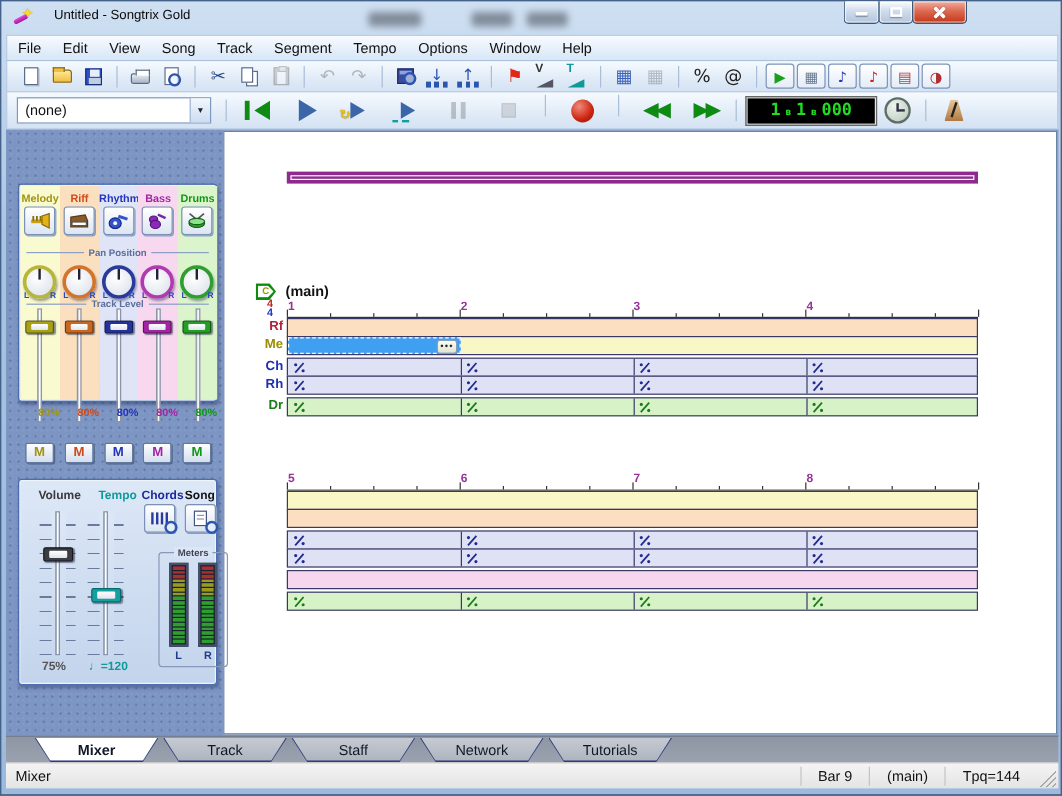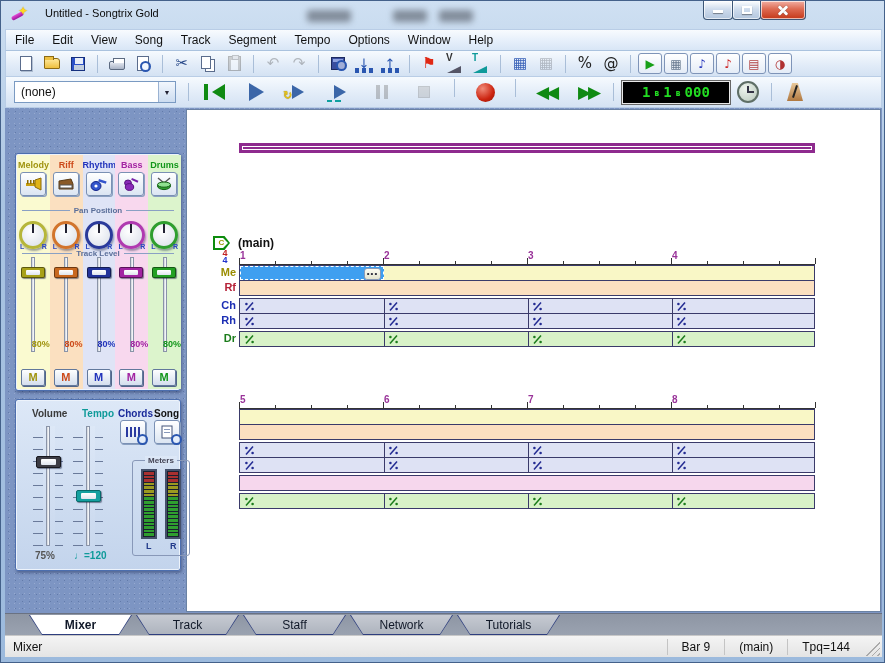--- a/index.html
+++ b/index.html
@@ -88,21 +88,21 @@
   .metro{width:16px;height:18px;background:linear-gradient(#e8c89a,#b07840);clip-path:polygon(32% 0,68% 0,100% 100%,0 100%);position:relative;}
   .metro::before{content:"";position:absolute;left:7px;top:2px;width:2px;height:13px;background:#222;transform:rotate(18deg);}
   
   #client{position:absolute;left:4px;top:107px;width:877px;height:505px;
     background-color:#7d95c3;
     background-image:radial-gradient(rgba(30,50,100,.28) 18%,transparent 19%),radial-gradient(rgba(255,255,255,.20) 16%,transparent 17%);
     background-size:7px 7px,5px 5px;background-position:0 0,2px 3px;}
   #main-white{position:absolute;left:181px;top:1px;width:695px;height:503px;background:#fff;border:1px solid #6a82a4;}
   
   .panel{position:absolute;background:linear-gradient(#dde8f7,#c3d4ec);border:1px solid #4c6eae;border-radius:3px;box-shadow:inset 0 0 0 1px #edf3fb,1px 2px 3px rgba(10,20,60,.35);}
-  #mixer-panel{left:10px;top:45px;width:166px;height:238px;}
+  #mixer-panel{left:10px;top:45px;width:166px;height:182px;}
   .mixcol{position:absolute;top:1px;bottom:1px;width:32.8px;}
   .mixcol .cname{position:absolute;top:5px;left:0;right:0;text-align:center;font-size:9px;font-weight:bold;}
   .instbtn{position:absolute;left:3px;top:17px;width:26px;height:24px;border:1px solid #7a90b4;border-radius:3px;background:linear-gradient(#ffffff,#dbe5f2);box-shadow:1px 1px 0 #8aa0c0;display:flex;align-items:center;justify-content:center;}
   .sechdr{position:absolute;left:6px;right:6px;display:flex;align-items:center;gap:4px;font-size:8px;font-weight:bold;color:#5b6f9a;}
   .sechdr::before,.sechdr::after{content:"";flex:1;height:1px;background:#8aa0c4;}
   .knob{position:absolute;left:2px;top:66px;width:28px;height:28px;border-radius:50%;border-width:3px;border-style:solid;background:radial-gradient(circle at 40% 35%,#ffffff,#d8dee8);box-shadow:1px 2px 2px rgba(20,30,70,.4);}
   .knob .ptr{position:absolute;left:50%;top:0;width:2px;height:9px;margin-left:-1px;background:#223;}
   .lr{position:absolute;top:88px;font-size:7px;font-weight:bold;color:#2a46c2;}
   .lr.l{left:3px;} .lr.r{right:3px;}
   .vslider{position:absolute;left:50%;margin-left:-2px;width:4px;background:linear-gradient(90deg,#9aa4b4,#fff 40%,#e8ecf2);border:1px solid #8a94a8;}
@@ -382,28 +382,28 @@
               <span class="tick" style="left: 360px; height: 3px;"></span>
               <span class="tick" style="left: 396px; height: 3px;"></span>
               <span class="num" style="left: 433px;">4</span>
               <span class="tick" style="left: 432px; height: 6px;"></span>
               <span class="tick" style="left: 468px; height: 3px;"></span>
               <span class="tick" style="left: 504px; height: 3px;"></span>
               <span class="tick" style="left: 540px; height: 3px;"></span>
               <span class="tick" style="left: 576px; height: 6px;"></span>
             </div>
             <div class="rows" style="width: 576px;">
+              <div class="trow" style="width: 576px; height: 16px; background: rgb(251, 223, 192);">
+                <span class="tlabel" style="color: rgb(181, 34, 56);">Rf</span>
+              </div>
               <div class="trow" style="width: 576px; height: 16px; background: rgb(249, 247, 198);">
                 <span class="tlabel" style="color: rgb(154, 140, 0);">Me</span>
                 <div class="selbar">
                   <div class="selbtn">•••</div>
                 </div>
-              </div>
-              <div class="trow" style="width: 576px; height: 16px; background: rgb(251, 223, 192);">
-                <span class="tlabel" style="color: rgb(181, 34, 56);">Rf</span>
               </div>
               <div class="trow gap" style="width: 576px; height: 16px; background: rgb(222, 226, 244);">
                 <span class="tlabel" style="color: rgb(29, 47, 180);">Ch</span>
                 <span class="bardiv" style="left: 144px;"></span>
                 <span class="bardiv" style="left: 288px;"></span>
                 <span class="bardiv" style="left: 432px;"></span>
                 <span class="rep" style="left: 4px;"><svg width="11" height="11">
                     <circle cx="2.4" cy="3" r="1.3" fill="#232b92"></circle>
                     <line x1="2" y1="9.5" x2="9" y2="1.5" stroke="#232b92" stroke-width="1.5"></line>
                     <circle cx="8.6" cy="8" r="1.3" fill="#232b92"></circle>

